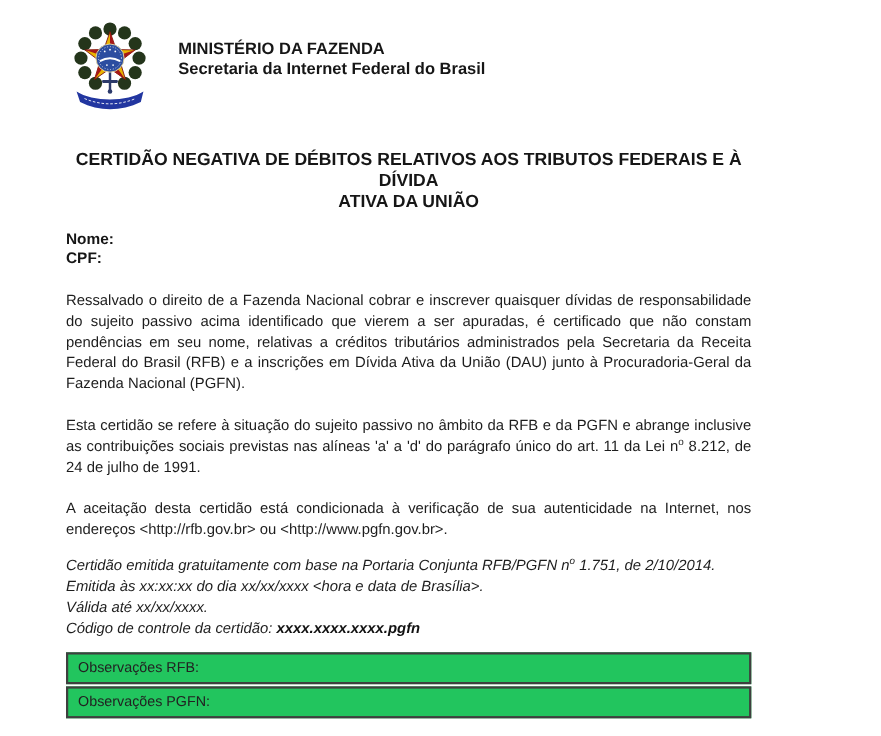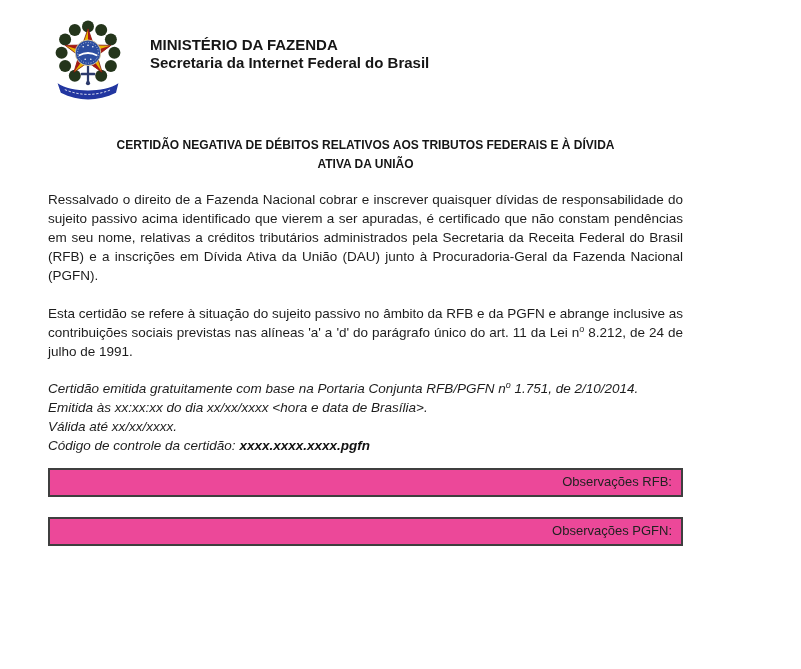--- a/index.html
+++ b/index.html
@@ -5,40 +5,40 @@
   html, body { margin: 0; padding: 0; }
   body {
     width: 801px; height: 669px;
     background: #ffffff;
     font-family: "Liberation Sans", "DejaVu Sans", sans-serif;
     color: #1d1d1d;
   }
   .page {
     box-sizing: border-box;
     width: 739px; height: 669px;
-    padding: 14px 56px 0 48px;
+    padding: 14px 56px 0 60px;
     overflow: hidden;
     background: #ffffff;
   }
   .doc-header {
     display: flex;
     align-items: flex-start;
     gap: 22px;
     margin-bottom: 32px;
   }
   .emblem { flex: 0 0 auto; margin-top: 2px; }
   .org-block {
     margin-top: 22px;
     font-weight: 700;
     font-size: 15px;
     line-height: 17.5px;
     color: #161616;
   }
   .doc-title {
-    font-size: 12px;
+    font-size: 16px;
     line-height: 19px;
     font-weight: 700;
     text-align: center;
     margin: 0 auto 16px;
     color: #161616;
   }
   .subject {
     font-size: 14px;
     font-weight: 700;
     line-height: 16.5px;
@@ -61,24 +61,23 @@
     font-style: italic;
   }
   .emission strong { font-weight: 700; color: #111; }
   sup { font-size: 9px; line-height: 0; vertical-align: super; }
   .obs-box {
     box-sizing: border-box;
     border: 2px solid #3f3f3f;
     padding: 3px 9px 5px;
     font-size: 13px;
     line-height: 17px;
-    margin-bottom: 20px;
+    margin-bottom: 2px;
     color: #222;
-    background: #ec4899;
-    text-align: right;
+    background: #22c55e;
   }
 </style>
 </head>
 <body>
 
 <div class="page">
 
   <header class="doc-header">
     <svg class="emblem" width="80" height="88" viewBox="0 0 100 110" aria-hidden="true">
 
@@ -121,25 +120,30 @@
     </svg>
 
     <div class="org-block">
       <div>MINISTÉRIO DA FAZENDA</div>
       <div>Secretaria da Internet Federal do Brasil</div>
     </div>
   </header>
 
   <h1 class="doc-title"><span>CERTIDÃO NEGATIVA DE DÉBITOS RELATIVOS AOS TRIBUTOS FEDERAIS E À DÍVIDA</span><br><span>ATIVA DA UNIÃO</span></h1>
 
+  <div class="subject">
+    <div>Nome:</div>
+    <div>CPF:</div>
+  </div>
 
   <p class="body-par">Ressalvado o direito de a Fazenda Nacional cobrar e inscrever quaisquer dívidas de responsabilidade do sujeito passivo acima identificado que vierem a ser apuradas, é certificado que não constam pendências em seu nome, relativas a créditos tributários administrados pela Secretaria da Receita Federal do Brasil (RFB) e a inscrições em Dívida Ativa da União (DAU) junto à Procuradoria-Geral da Fazenda Nacional (PGFN).</p>
 
   <p class="body-par p2"><span>Esta certidão se refere à situação do sujeito passivo no âmbito da RFB e da PGFN e abrange inclusive as contribuições sociais previstas nas alíneas 'a' a 'd' do parágrafo único do art. 11 da Lei n</span><sup>o</sup><span> 8.212, de 24 de julho de 1991.</span></p>
 
+  <p class="body-par p3">A aceitação desta certidão está condicionada à verificação de sua autenticidade na Internet, nos endereços &lt;http://rfb.gov.br&gt; ou &lt;http://www.pgfn.gov.br&gt;.</p>
 
   <div class="emission">
     <p><span>Certidão emitida gratuitamente com base na Portaria Conjunta RFB/PGFN n</span><sup>o</sup><span> 1.751, de 2/10/2014.</span></p>
     <p>Emitida às xx:xx:xx do dia xx/xx/xxxx &lt;hora e data de Brasília&gt;.</p>
     <p>Válida até xx/xx/xxxx.</p>
     <p><span>Código de controle da certidão: </span><strong>xxxx.xxxx.xxxx.pgfn</strong></p>
   </div>
 
   <div class="obs-box">
     <span>Observações RFB:</span>

